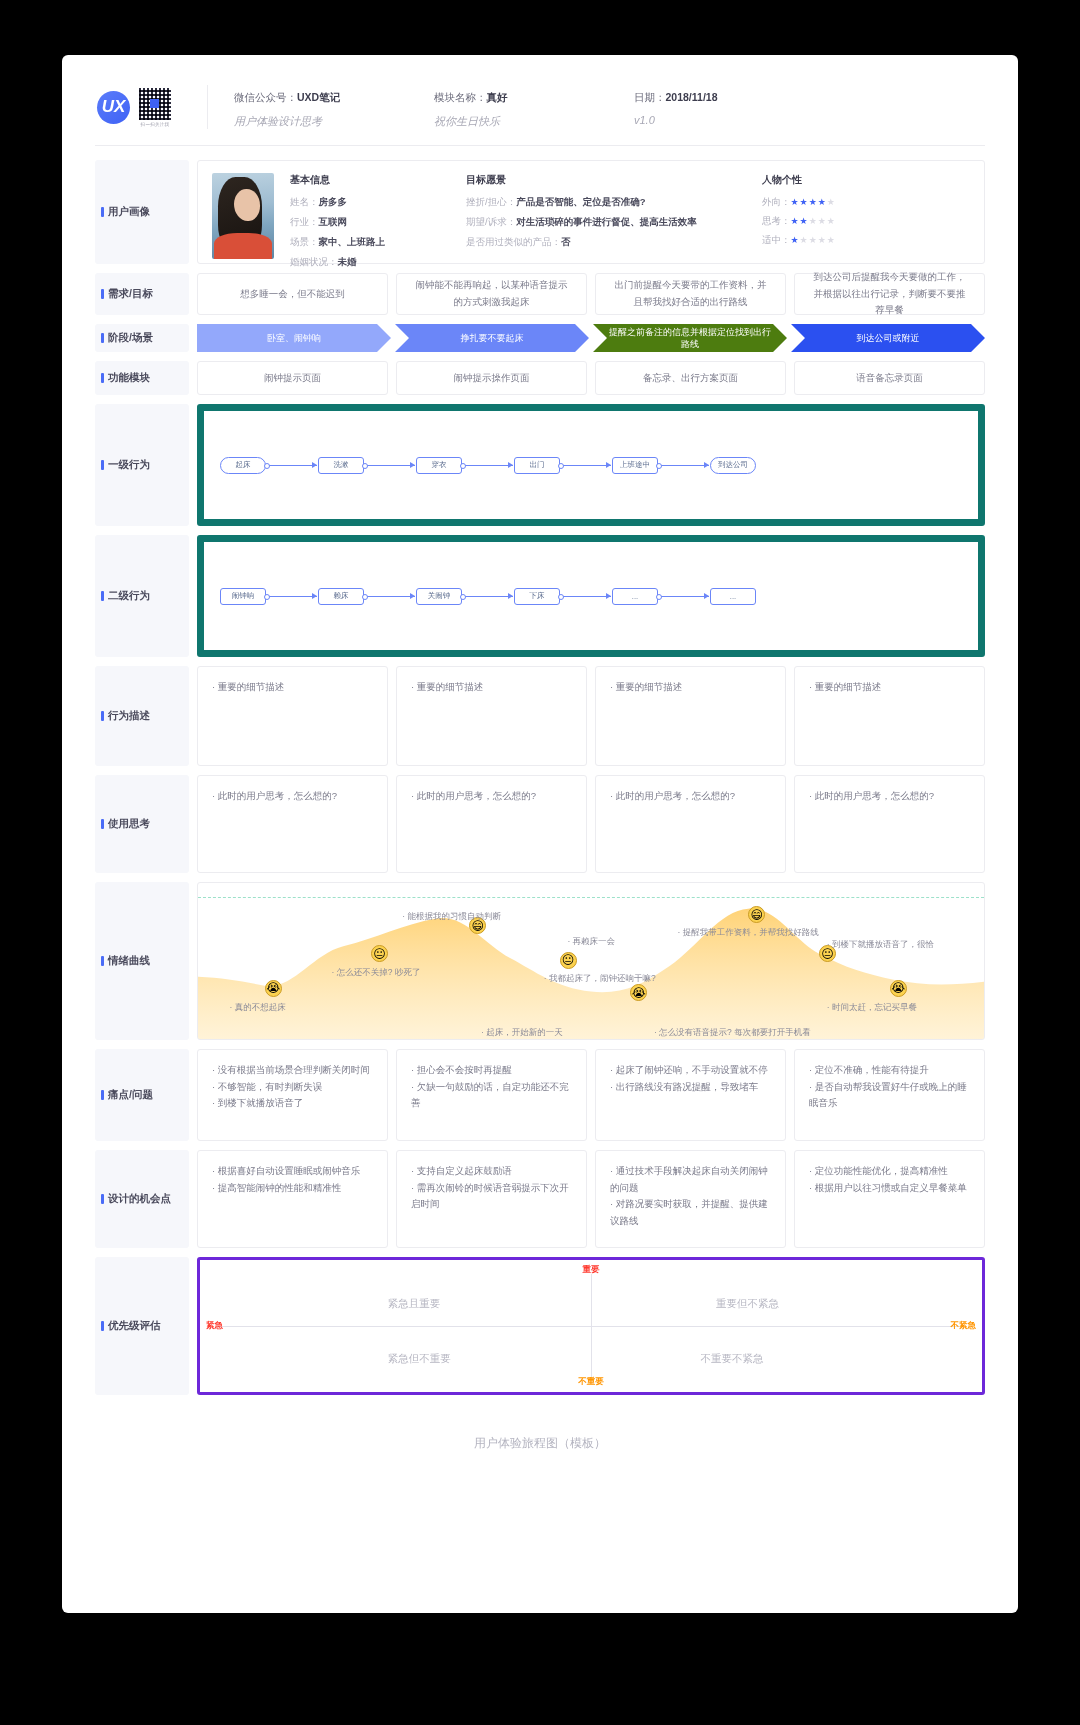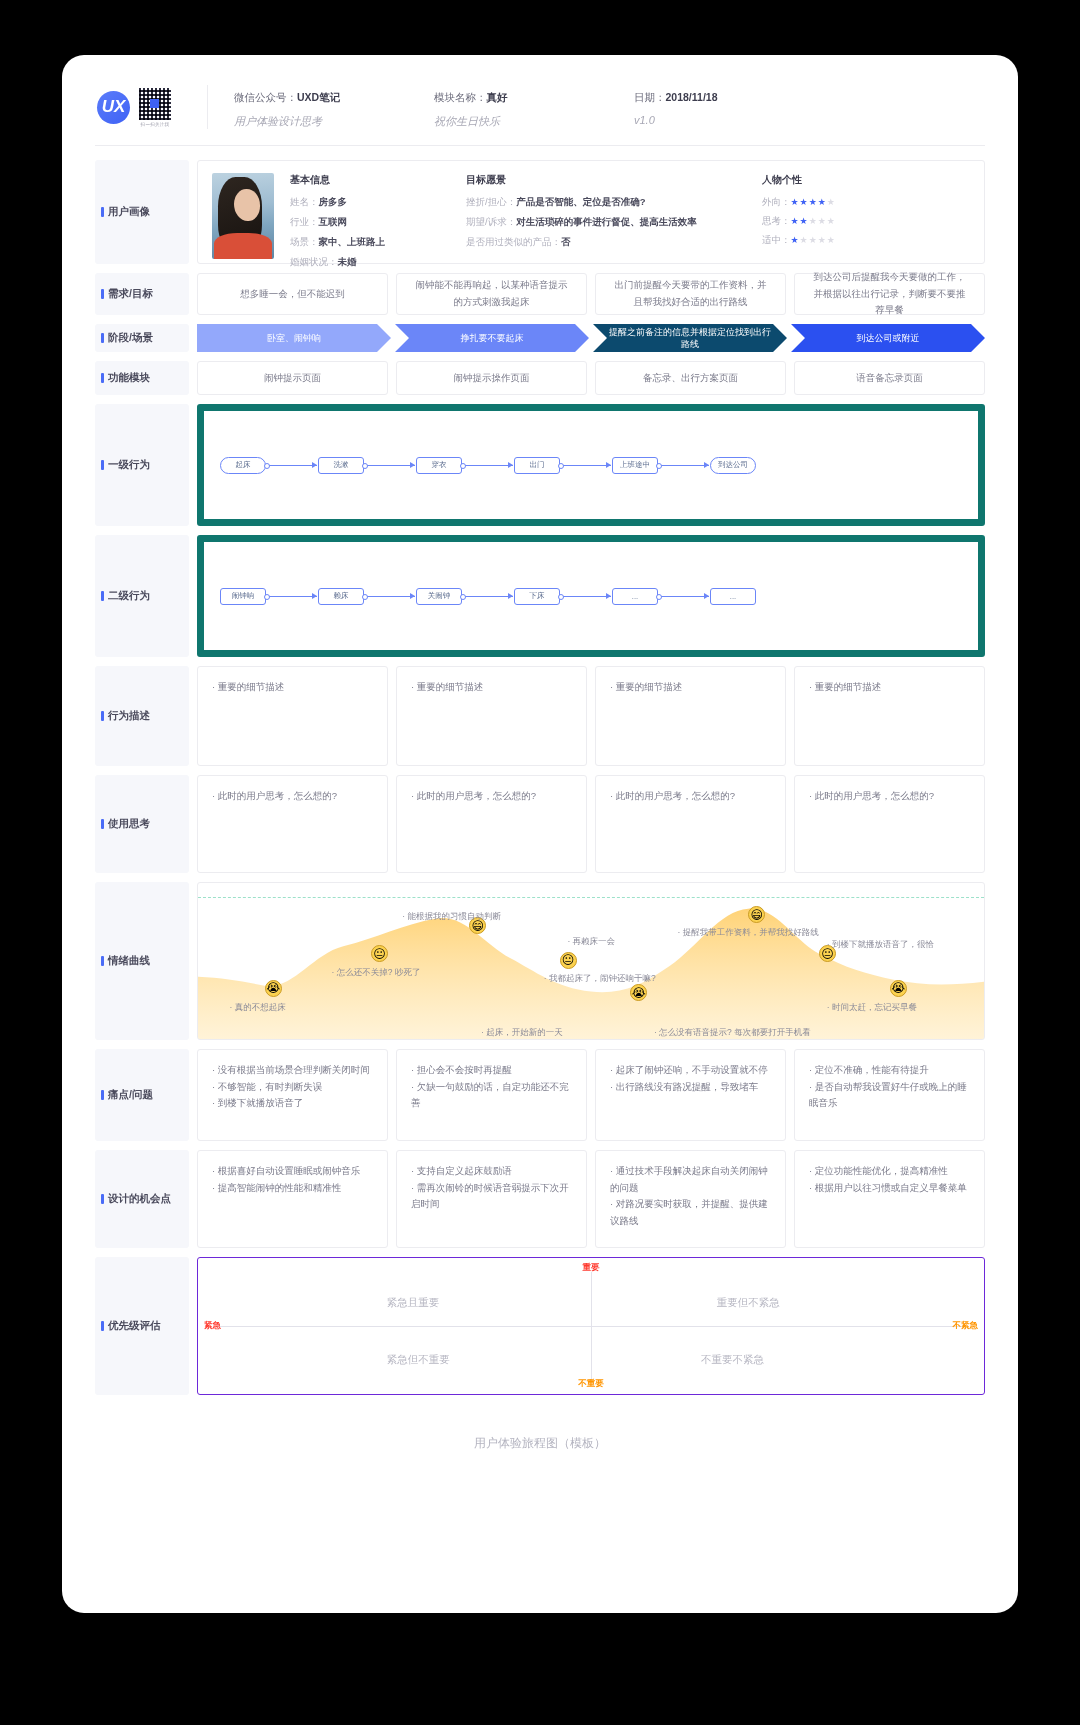--- a/index.html
+++ b/index.html
@@ -5,21 +5,21 @@
   * { box-sizing: border-box; margin: 0; padding: 0; }
   body {
     width: 1080px; height: 1725px;
     background: #000;
     font-family: "Liberation Sans", "DejaVu Sans", sans-serif;
     overflow: hidden;
   }
   .device {
     position: absolute; left: 62px; top: 55px;
     width: 956px; height: 1558px;
-    background: #fff; border-radius: 22px;
+    background: #fff; border-radius: 6px;
   }
   .page { padding: 30px 33px 0 33px; }
 
   
   .hdr { display: flex; align-items: stretch; border-bottom: 1px solid #ececf0; padding-bottom: 16px; }
   .hdr-brand { width: 112px; display: flex; align-items: center; gap: 9px; padding-left: 2px; }
   .logo { width: 33px; height: 33px; border-radius: 50%;
           background: linear-gradient(140deg,#5b7cfa,#3f62f5);
           color:#fff; font-size: 17px; font-weight: bold; font-style: italic;
           display:flex; align-items:center; justify-content:center; }
@@ -99,21 +99,21 @@
   .emo svg { position:absolute; inset:0; width:100%; height:100%; }
   .dash { position:absolute; left:0; right:0; top:14px; height:0;
           border-top:1px dashed #4ec9a0; opacity:.55; }
   .face-m { position:absolute; width:17px; height:17px; border-radius:50%;
             display:flex; align-items:center; justify-content:center; font-size:12px;
             line-height:1; border:1.2px solid #c99a23; background:#fcd24f; }
   .note { position:absolute; font-size:8.5px; color:#8a8a98; white-space:nowrap; }
   .note::before { content:"· "; }
 
   
-  .pri { flex:1; margin-left:8px; border:1px solid #6d28d9; border-radius:3px; position:relative; }
+  .pri { flex:1; margin-left:8px; border:3px solid #6d28d9; border-radius:3px; position:relative; }
   .axisx { position:absolute; left:18px; right:18px; top:50%; height:1px; background:#e2e2ea; }
   .axisy { position:absolute; top:14px; bottom:14px; left:50%; width:1px; background:#e2e2ea; }
   .qlab { position:absolute; font-size:10.5px; color:#b6b6c2; }
   .alab { position:absolute; font-size:8.5px; }
 
   .footer { text-align:center; font-size:12px; color:#b4b4c0; margin-top:40px; padding-bottom:22px; }
 </style>
 </head>
 <body>
 
@@ -188,21 +188,21 @@
     </div>
   </div>
 
   <div class="row" style="height:28px;">
     <div class="rowlbl">
           <span>阶段/场景</span>
         </div>
     <div class="stages">
       <div class="chev" style="background:#93a8fb">卧室、闹钟响</div>
       <div class="chev" style="background:#6b86f8">挣扎要不要起床</div>
-      <div class="chev" style="background:#0c4a6e">提醒之前备注的信息并根据定位找到出行路线</div>
+      <div class="chev" style="background:#4d7c0f">提醒之前备注的信息并根据定位找到出行路线</div>
       <div class="chev" style="background:#2b50f0">到达公司或附近</div>
     </div>
   </div>
 
   <div class="row" style="height:34px;">
     <div class="rowlbl">
           <span>功能模块</span>
         </div>
     <div class="rowbody">
       <div class="cell ctr">闹钟提示页面</div>

